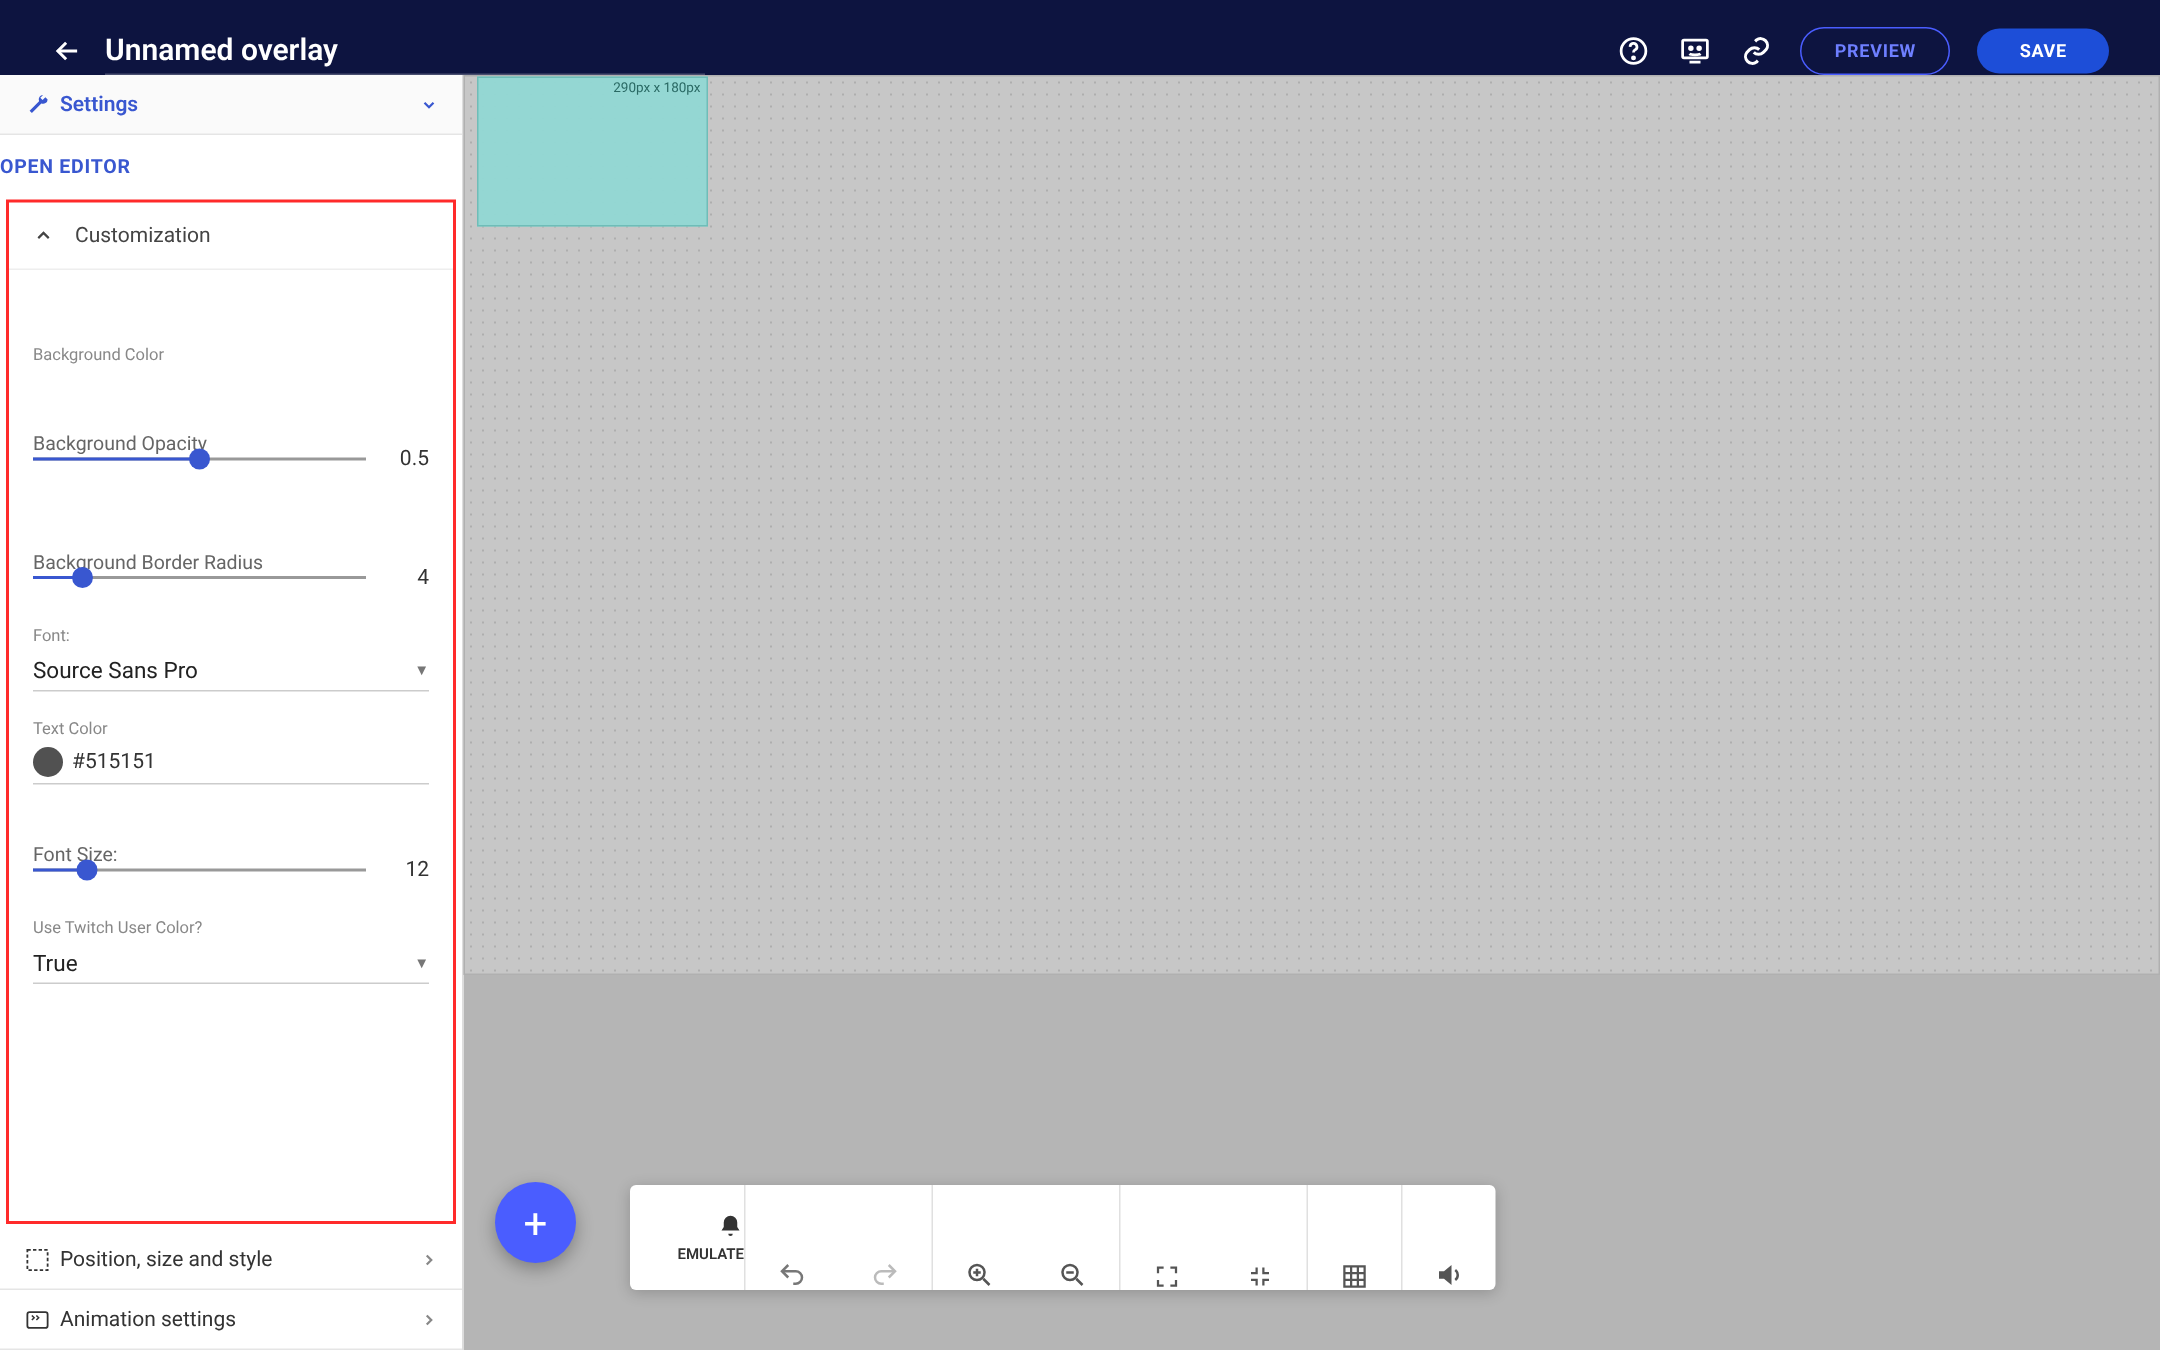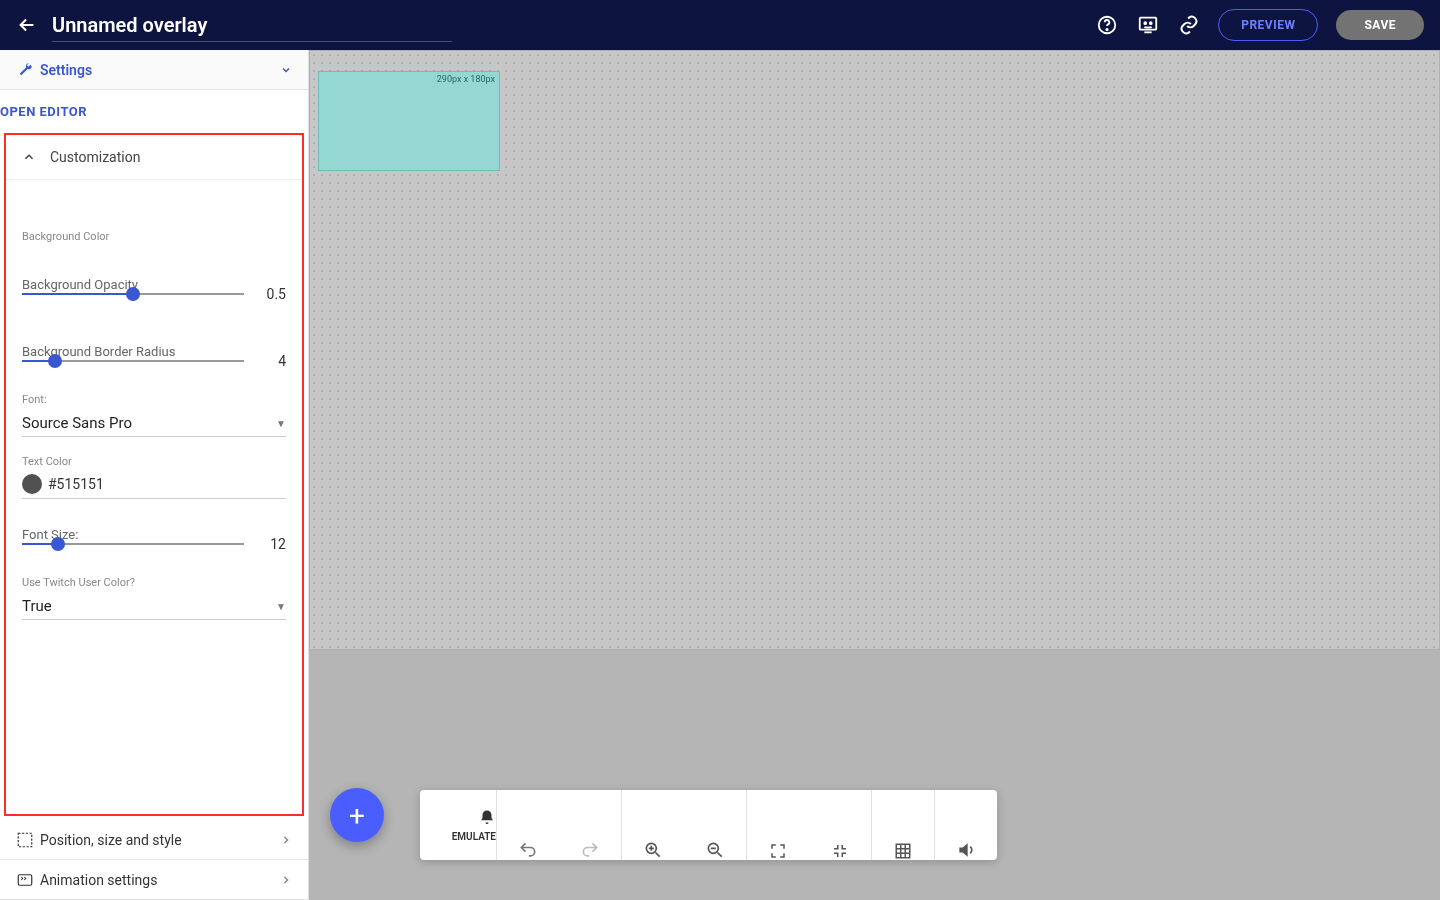--- a/index.html
+++ b/index.html
@@ -1,26 +1,26 @@
 <!DOCTYPE html>
 <html><head>
 <meta charset="utf-8">
 <style>
 * { box-sizing: border-box; margin: 0; padding: 0; font-family: -apple-system, BlinkMacSystemFont, "Segoe UI", Roboto, sans-serif; }
 body { width: 1440px; height: 900px; overflow: hidden; background: #b5b5b5; position: relative; }
 
 
-.header { height: 50px; background: #0d1440; display: flex; align-items: center; padding: 0 16px; color: #fff; }
+.header { height: 50px; background: #0d1440; display: flex; align-items: flex-end; padding: 0 34px; color: #fff; }
 .header-left { display: flex; align-items: center; gap: 14px; flex: 1; }
 .back-arrow { cursor: pointer; display:flex; align-items:center; }
 .title-input { background: transparent; border: none; border-bottom: 1px solid rgba(255,255,255,0.25); color: #fff; font-size: 20px; font-weight: 600; padding: 4px 0; width: 400px; outline: none; }
 .header-right { display: flex; align-items: center; gap: 18px; }
 .header-icon { cursor: pointer; color:#fff; display:flex; align-items:center; }
 .btn-preview { border:1px solid #4a5dff; color:#6e7fff; background:transparent; border-radius:18px; padding:8px 22px; font-size:12px; font-weight:700; letter-spacing:0.5px; cursor:pointer; }
-.btn-save { border:none; color:#fff; background:#737373; border-radius:18px; padding:8px 28px; font-size:12px; font-weight:700; letter-spacing:0.5px; cursor:pointer; }
+.btn-save { border:none; color:#fff; background:#1d4ed8; border-radius:18px; padding:8px 28px; font-size:12px; font-weight:700; letter-spacing:0.5px; cursor:pointer; }
 
 
 .sidebar { position:absolute; top:50px; left:0; width:309px; height:calc(900px - 50px); background:#fff; border-right:1px solid #ddd; display:flex; flex-direction:column; }
 .panel-row { height:40px; display:flex; align-items:center; padding:0 16px; border-bottom:1px solid #e5e5e5; font-size:14px; color:#333; cursor:pointer; background:#fafafa; }
 .panel-row.active { color:#3957d0; font-weight:600; }
 .panel-row .icon { width:24px; display:flex; align-items:center; }
 .panel-row .label { flex:1; }
 .panel-row .chev { color:#888; }
 .panel-row.active .chev { color:#3957d0; }
 
@@ -30,40 +30,40 @@
 .section-head { display:flex; align-items:center; padding:14px 16px; font-size:14px; color:#444; cursor:pointer; border-bottom:1px solid #eee; }
 .section-head .chev-up { margin-right:14px; }
 
 .field-block { padding:18px 16px 0 16px; }
 .field-label-sm { font-size:11px; color:#888; margin-bottom:6px; display:block; }
 .color-row { display:flex; align-items:center; gap:6px; border-bottom:1px solid #ccc; padding-bottom:4px; }
 .swatch { width:20px; height:20px; border-radius:50%; flex-shrink:0; }
 .color-text { font-size:14px; color:#333; }
 
 .slider-block { padding:28px 16px 0 16px; }
-.slider-label { font-size:13px; color:#666; margin-bottom:-8px; display:block; }
+.slider-label { font-size:13px; color:#666; margin-bottom:-8px; display:block;margin-top:12px; }
 .slider-row { display:flex; align-items:center; gap:14px; }
 .slider { position:relative; flex:1; height:20px; }
 .track { position:absolute; top:9px; left:0; right:0; height:2px; background:#999; }
 .track-fill { position:absolute; top:9px; left:0; height:2px; background:#3957d0; }
 .thumb { position:absolute; top:3px; width:14px; height:14px; border-radius:50%; background:#3957d0; transform:translateX(-50%); }
 .slider-val { font-size:14px; color:#333; width:28px; text-align:right; }
 
 .select-block { padding:22px 16px 0 16px; }
 .select-label-sm { font-size:11px; color:#888; display:block; margin-bottom:4px; }
 .select-row { display:flex; align-items:center; justify-content:space-between; border-bottom:1px solid #ccc; padding:4px 0; cursor:pointer; }
 .select-val { font-size:15px; color:#222; }
 .caret-down { color:#777; font-size:10px; }
 
 .bottom-panels { }
 .bottom-panels .panel-row { background:#fff; }
 
 
 .canvas-wrap { position:absolute; top:50px; left:309px; right:0; height:600px; background:#c7c7c7; background-image: radial-gradient(#aeaeae 1px, transparent 1px); background-size:8px 8px; border:1px solid #b0b0b0; }
-.overlay-box { position:absolute; top:0; left:8px; width:182px; height:100px; background:rgba(145,216,212,0.95); border:1px solid #6fbdb8;margin-top:20px; }
+.overlay-box { position:absolute; top:0; left:8px; width:154px; height:100px; background:rgba(145,216,212,0.95); border:1px solid #6fbdb8; }
 .overlay-dims { position:absolute; top:2px; right:4px; font-size:9px; color:#2a6964; }
 
 
 .fab { position:absolute; left:330px; bottom:58px; width:54px; height:54px; border-radius:50%; background:#4a5dff; color:#fff; display:flex; align-items:center; justify-content:center; font-size:28px; box-shadow:0 4px 12px rgba(0,0,0,0.3); cursor:pointer; }
 .toolbar { position:absolute; left:420px; bottom:40px; height:70px; background:#fff; border-radius:4px; box-shadow:0 2px 10px rgba(0,0,0,0.2); display:flex; align-items:stretch; }
 .toolbar-cell { width:62px; display:flex; align-items:flex-end; justify-content:center; color:#555; cursor:pointer; }
 .toolbar-sep { width:1px; background:#e0e0e0; }
 .emulate-cell { width:76px; flex-direction:column; gap:4px; font-size:10px; font-weight:600; color:#333; }
 .emulate-cell .bell { font-size:18px; }
 

